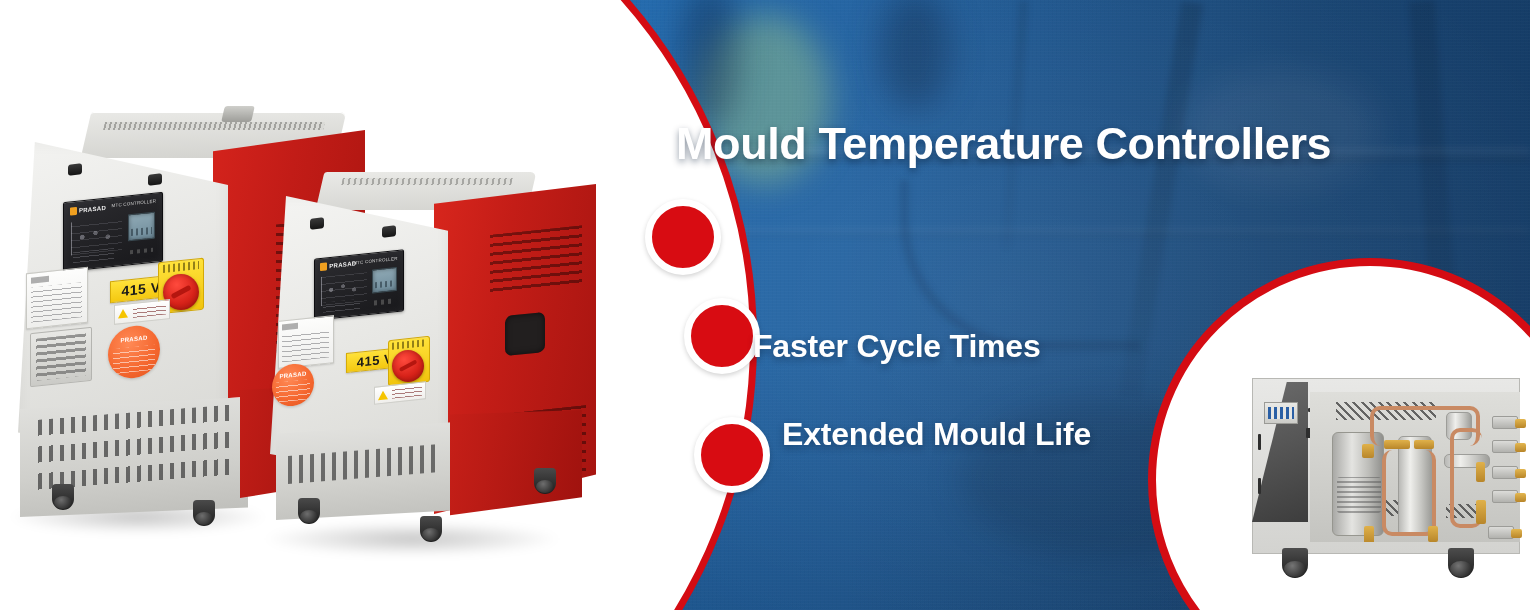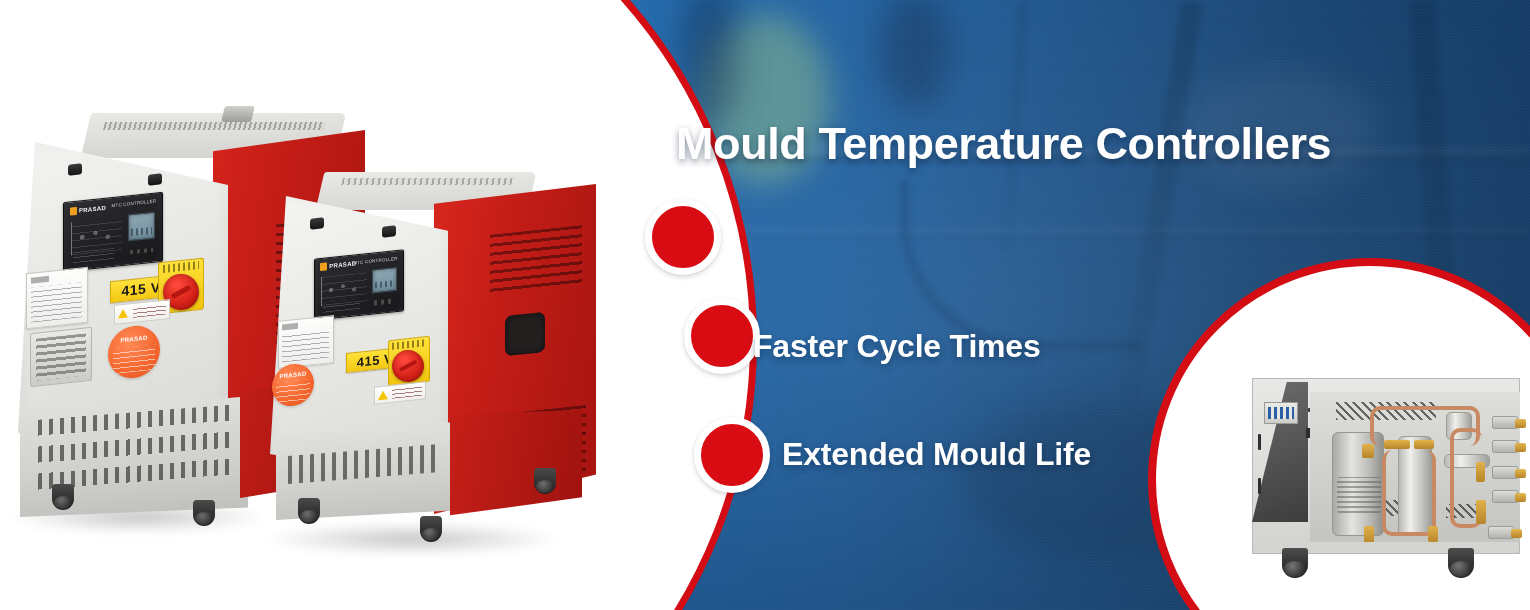--- a/index.html
+++ b/index.html
@@ -343,21 +343,21 @@
     position:absolute;
     font-size:32px; font-weight:800; color:#ffffff;
     white-space:nowrap; letter-spacing:-.2px;
     text-shadow:0 3px 7px rgba(5,25,50,.4);
   }
   .b1{ left:645px; top:199px; }
   .b2{ left:684px; top:298px; }
   .b3{ left:694px; top:417px; }
   .l1{ left:731px; top:218px; }
   .l2{ left:753px; top:317px;margin-top:11px; }
-  .l3{ left:782px; top:436px; }
+  .l3{ left:782px; top:416px; }
 
   
   .inset{
     position:absolute;
     left:1148px; top:258px;
     width:444px; height:444px;
     border-radius:50%;
     background:#ffffff;
     border:8px solid #d40c13;
     overflow:hidden;

